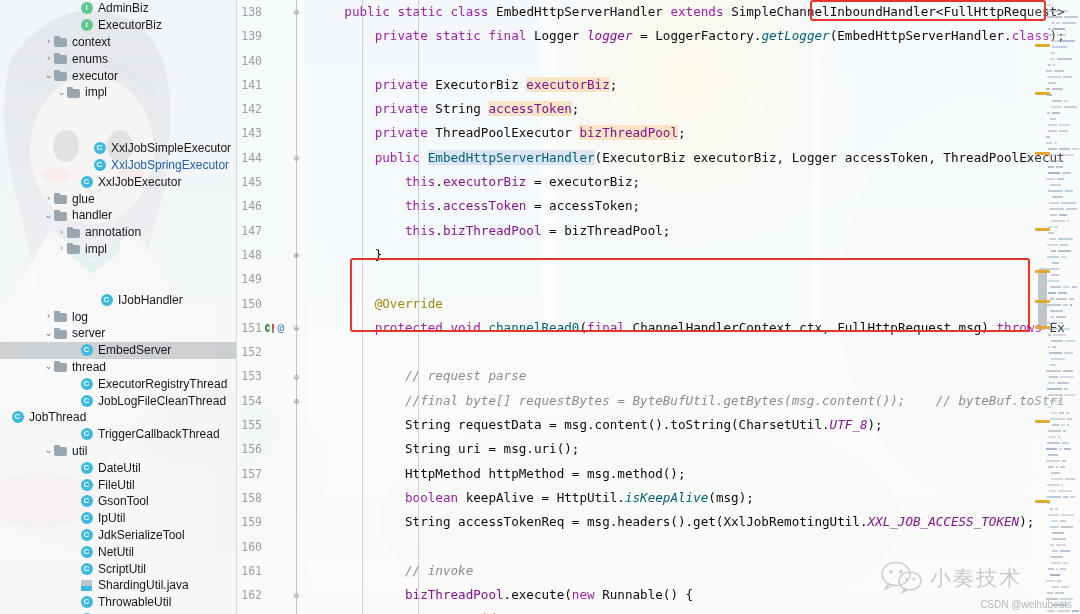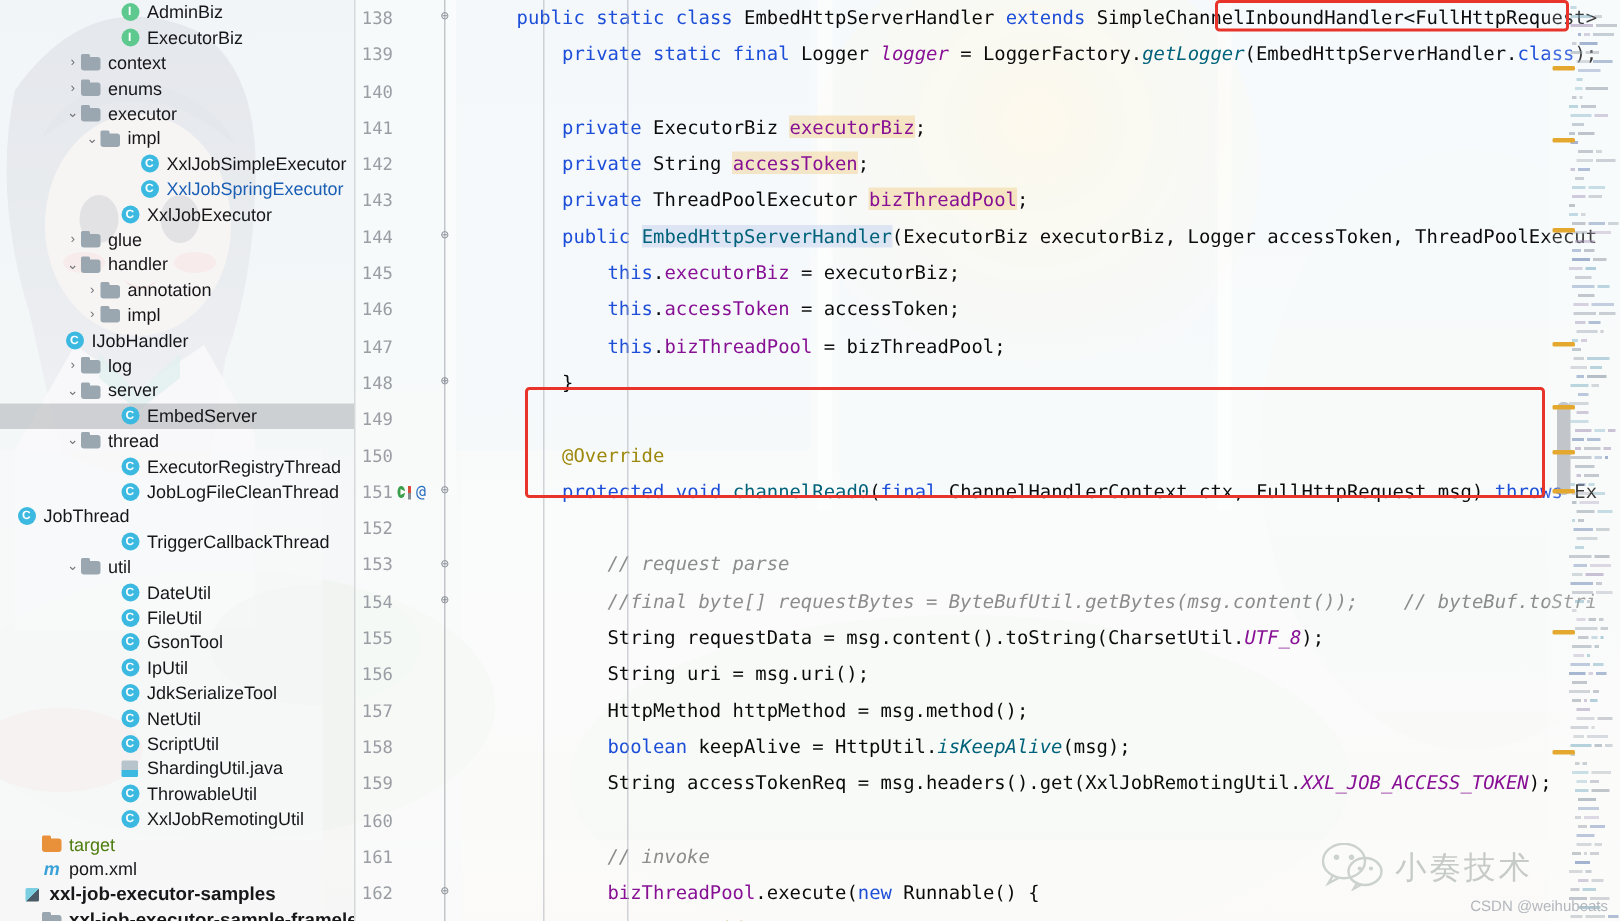--- a/index.html
+++ b/index.html
@@ -177,21 +177,21 @@
     white-space: pre;
     padding-left: 6px;
     color: #0b0b0c;
   }
   .guide {
     position: absolute; top: 0; bottom: 0; width: 1px;
     background: rgba(165,170,178,0.5);
   }
 
   
-  .kw   { color: #1d4ed8; }
+  .kw   { color: #a21caf; }
   .fld  { color: #871094; }
   .sfld { color: #871094; font-style: italic; }
   .mth  { color: #00627a; }
   .smth { color: #00627a; font-style: italic; }
   .cmt  { color: #8c8c8c; font-style: italic; }
   .ann  { color: #9e880d; }
   .cls  { color: #0b0b0c; }
   .sconst { color: #871094; font-style: italic; }
   .hl-field { background: rgba(241,200,123,0.40); }
   .hl-token { background: rgba(201,214,238,0.55); }
@@ -336,21 +336,21 @@
         <div class="row" style="padding-left: 43px;">
           <span class="arrow">⌄</span>
           <span class="ic ic-folder"></span>
           <span class="label ">executor</span>
         </div>
         <div class="row" style="padding-left: 56px;">
           <span class="arrow">⌄</span>
           <span class="ic ic-folder"></span>
           <span class="label ">impl</span>
         </div>
-        <div class="row" style="padding-left: 82px;">
+        <div class="row" style="padding-left: 82px; margin-top: 39px;">
           <span class="arrow none">›</span>
           <span class="ic ic-class"></span>
           <span class="label ">XxlJobSimpleExecutor</span>
         </div>
         <div class="row" style="padding-left: 82px;">
           <span class="arrow none">›</span>
           <span class="ic ic-class"></span>
           <span class="label accent">XxlJobSpringExecutor</span>
         </div>
         <div class="row" style="padding-left: 69px;">
@@ -371,21 +371,21 @@
         <div class="row" style="padding-left: 56px;">
           <span class="arrow">›</span>
           <span class="ic ic-folder"></span>
           <span class="label ">annotation</span>
         </div>
         <div class="row" style="padding-left: 56px;">
           <span class="arrow">›</span>
           <span class="ic ic-folder"></span>
           <span class="label ">impl</span>
         </div>
-        <div class="row" style="padding-left: 32px;">
+        <div class="row" style="padding-left: 89px; margin-top: 34px;">
           <span class="arrow none">›</span>
           <span class="ic ic-class"></span>
           <span class="label ">IJobHandler</span>
         </div>
         <div class="row" style="padding-left: 43px;">
           <span class="arrow">›</span>
           <span class="ic ic-folder"></span>
           <span class="label ">log</span>
         </div>
         <div class="row" style="padding-left: 43px;">

